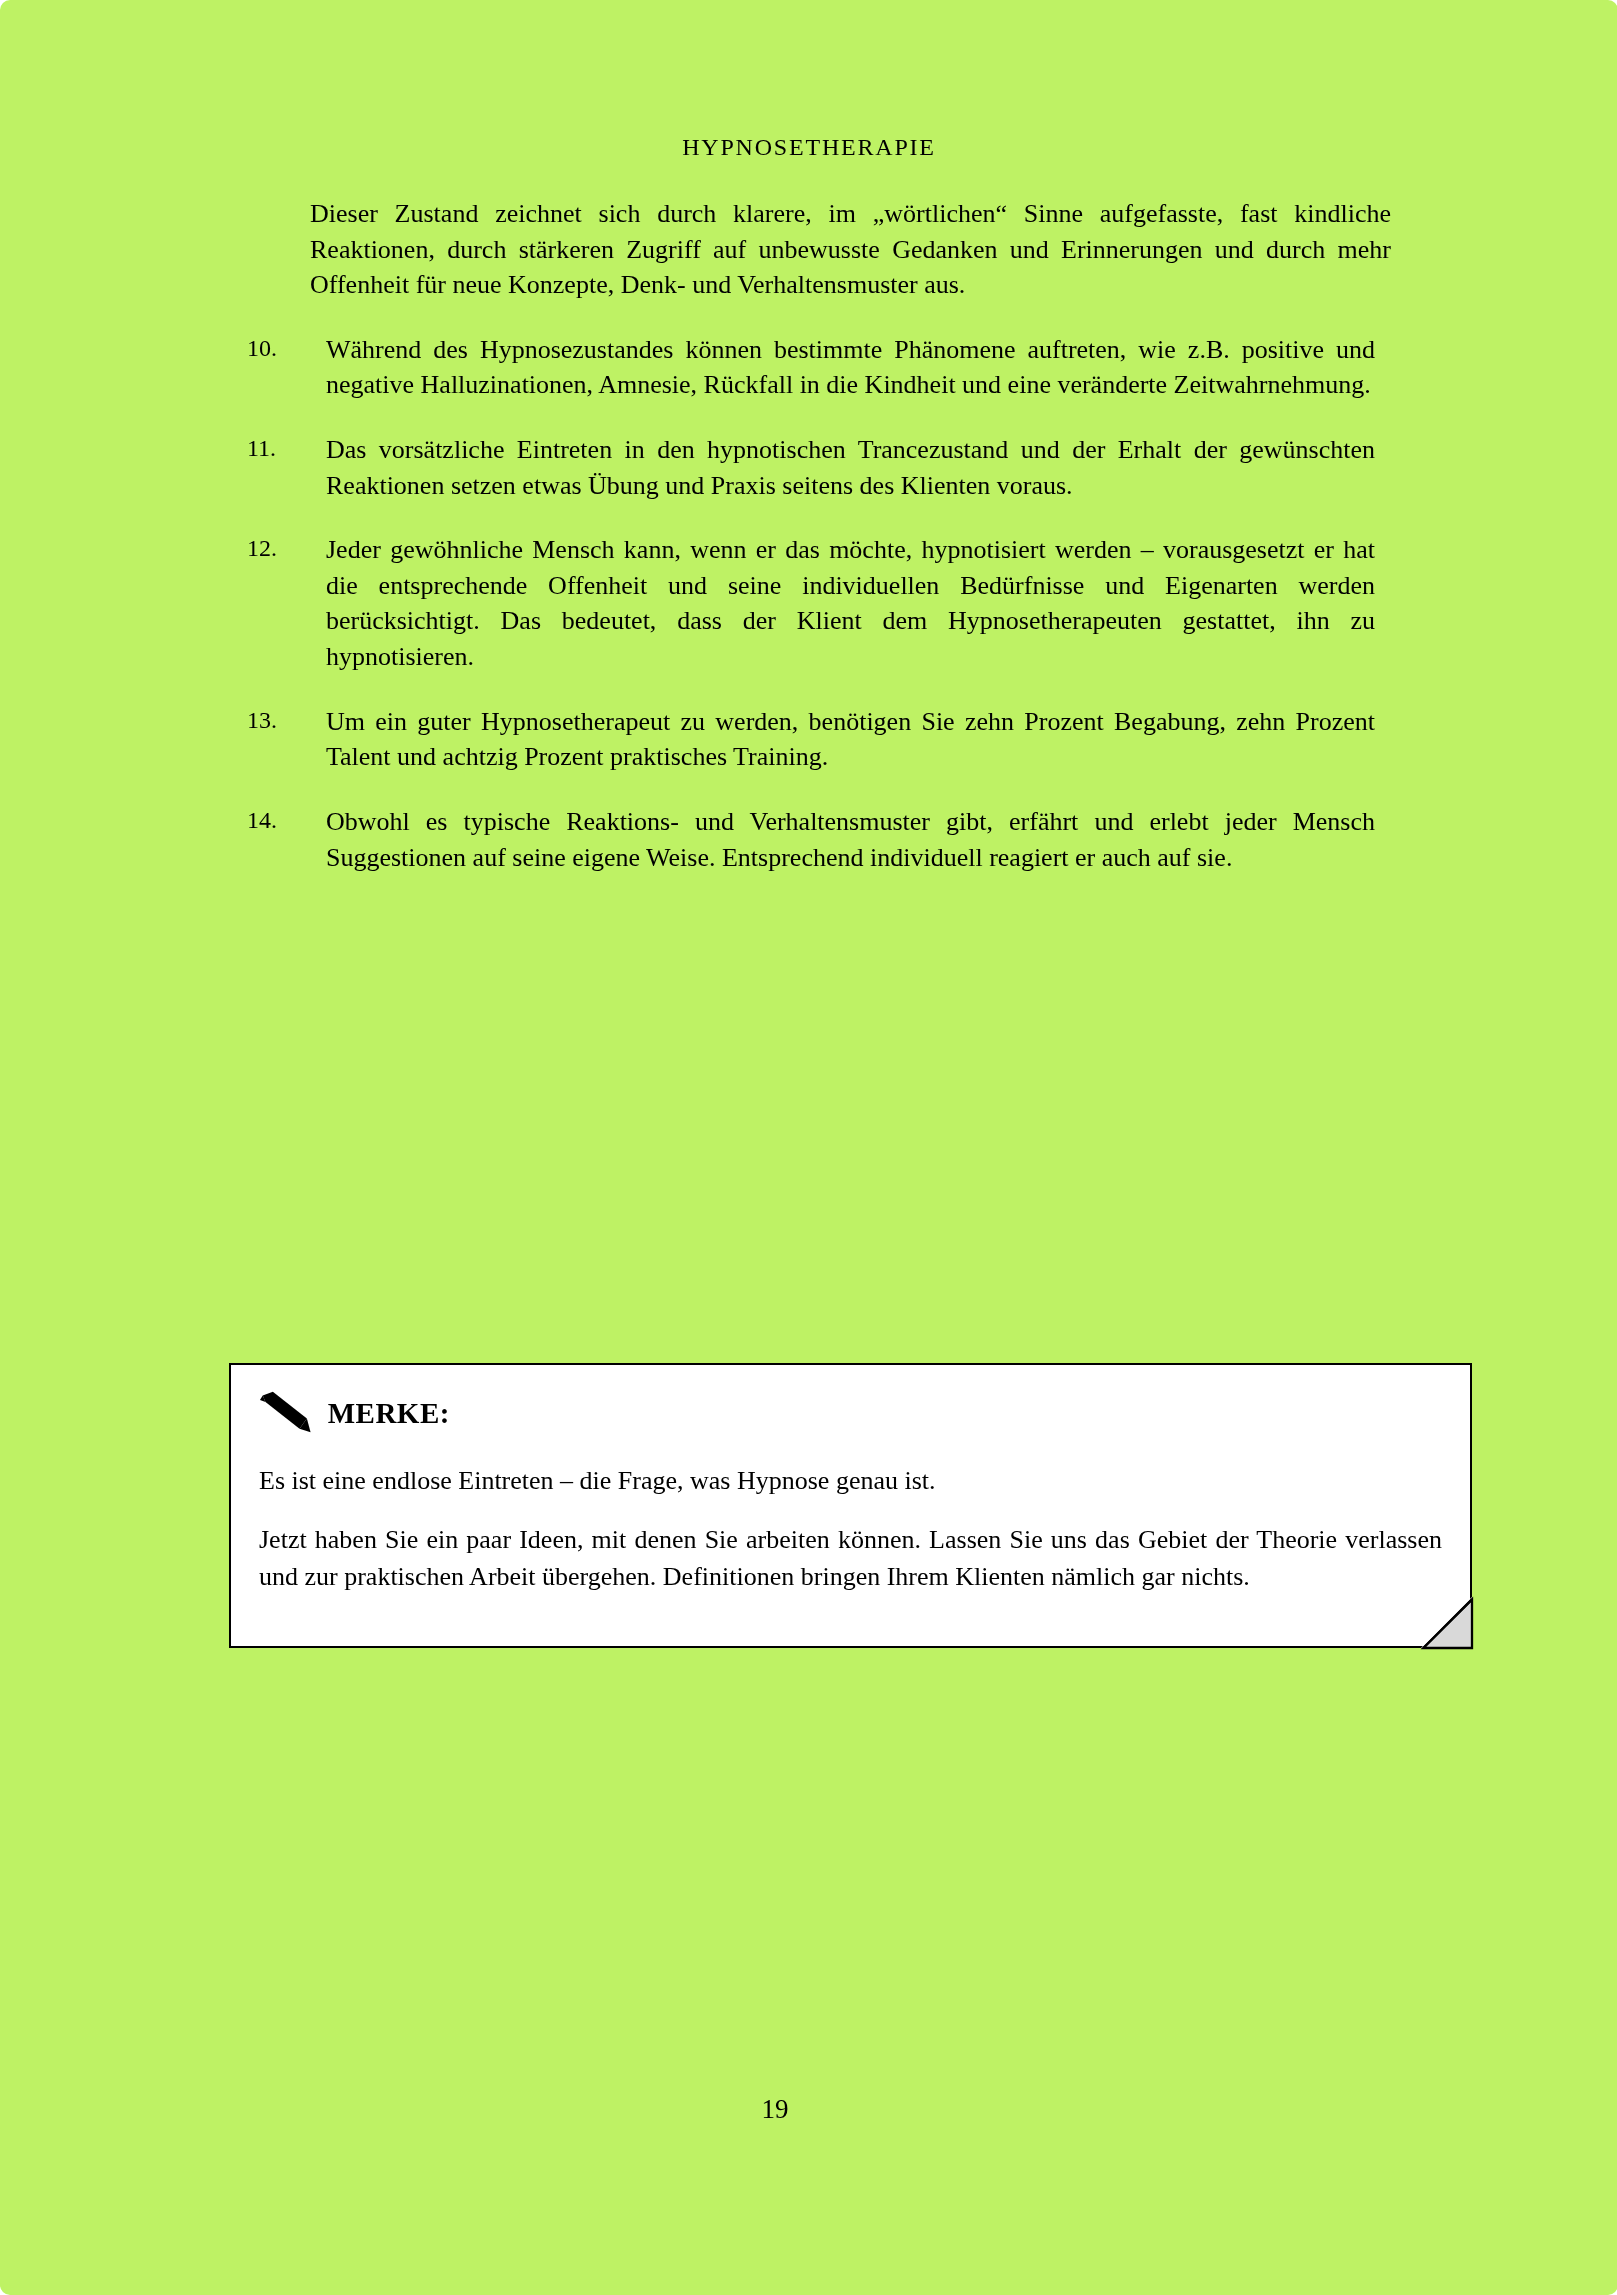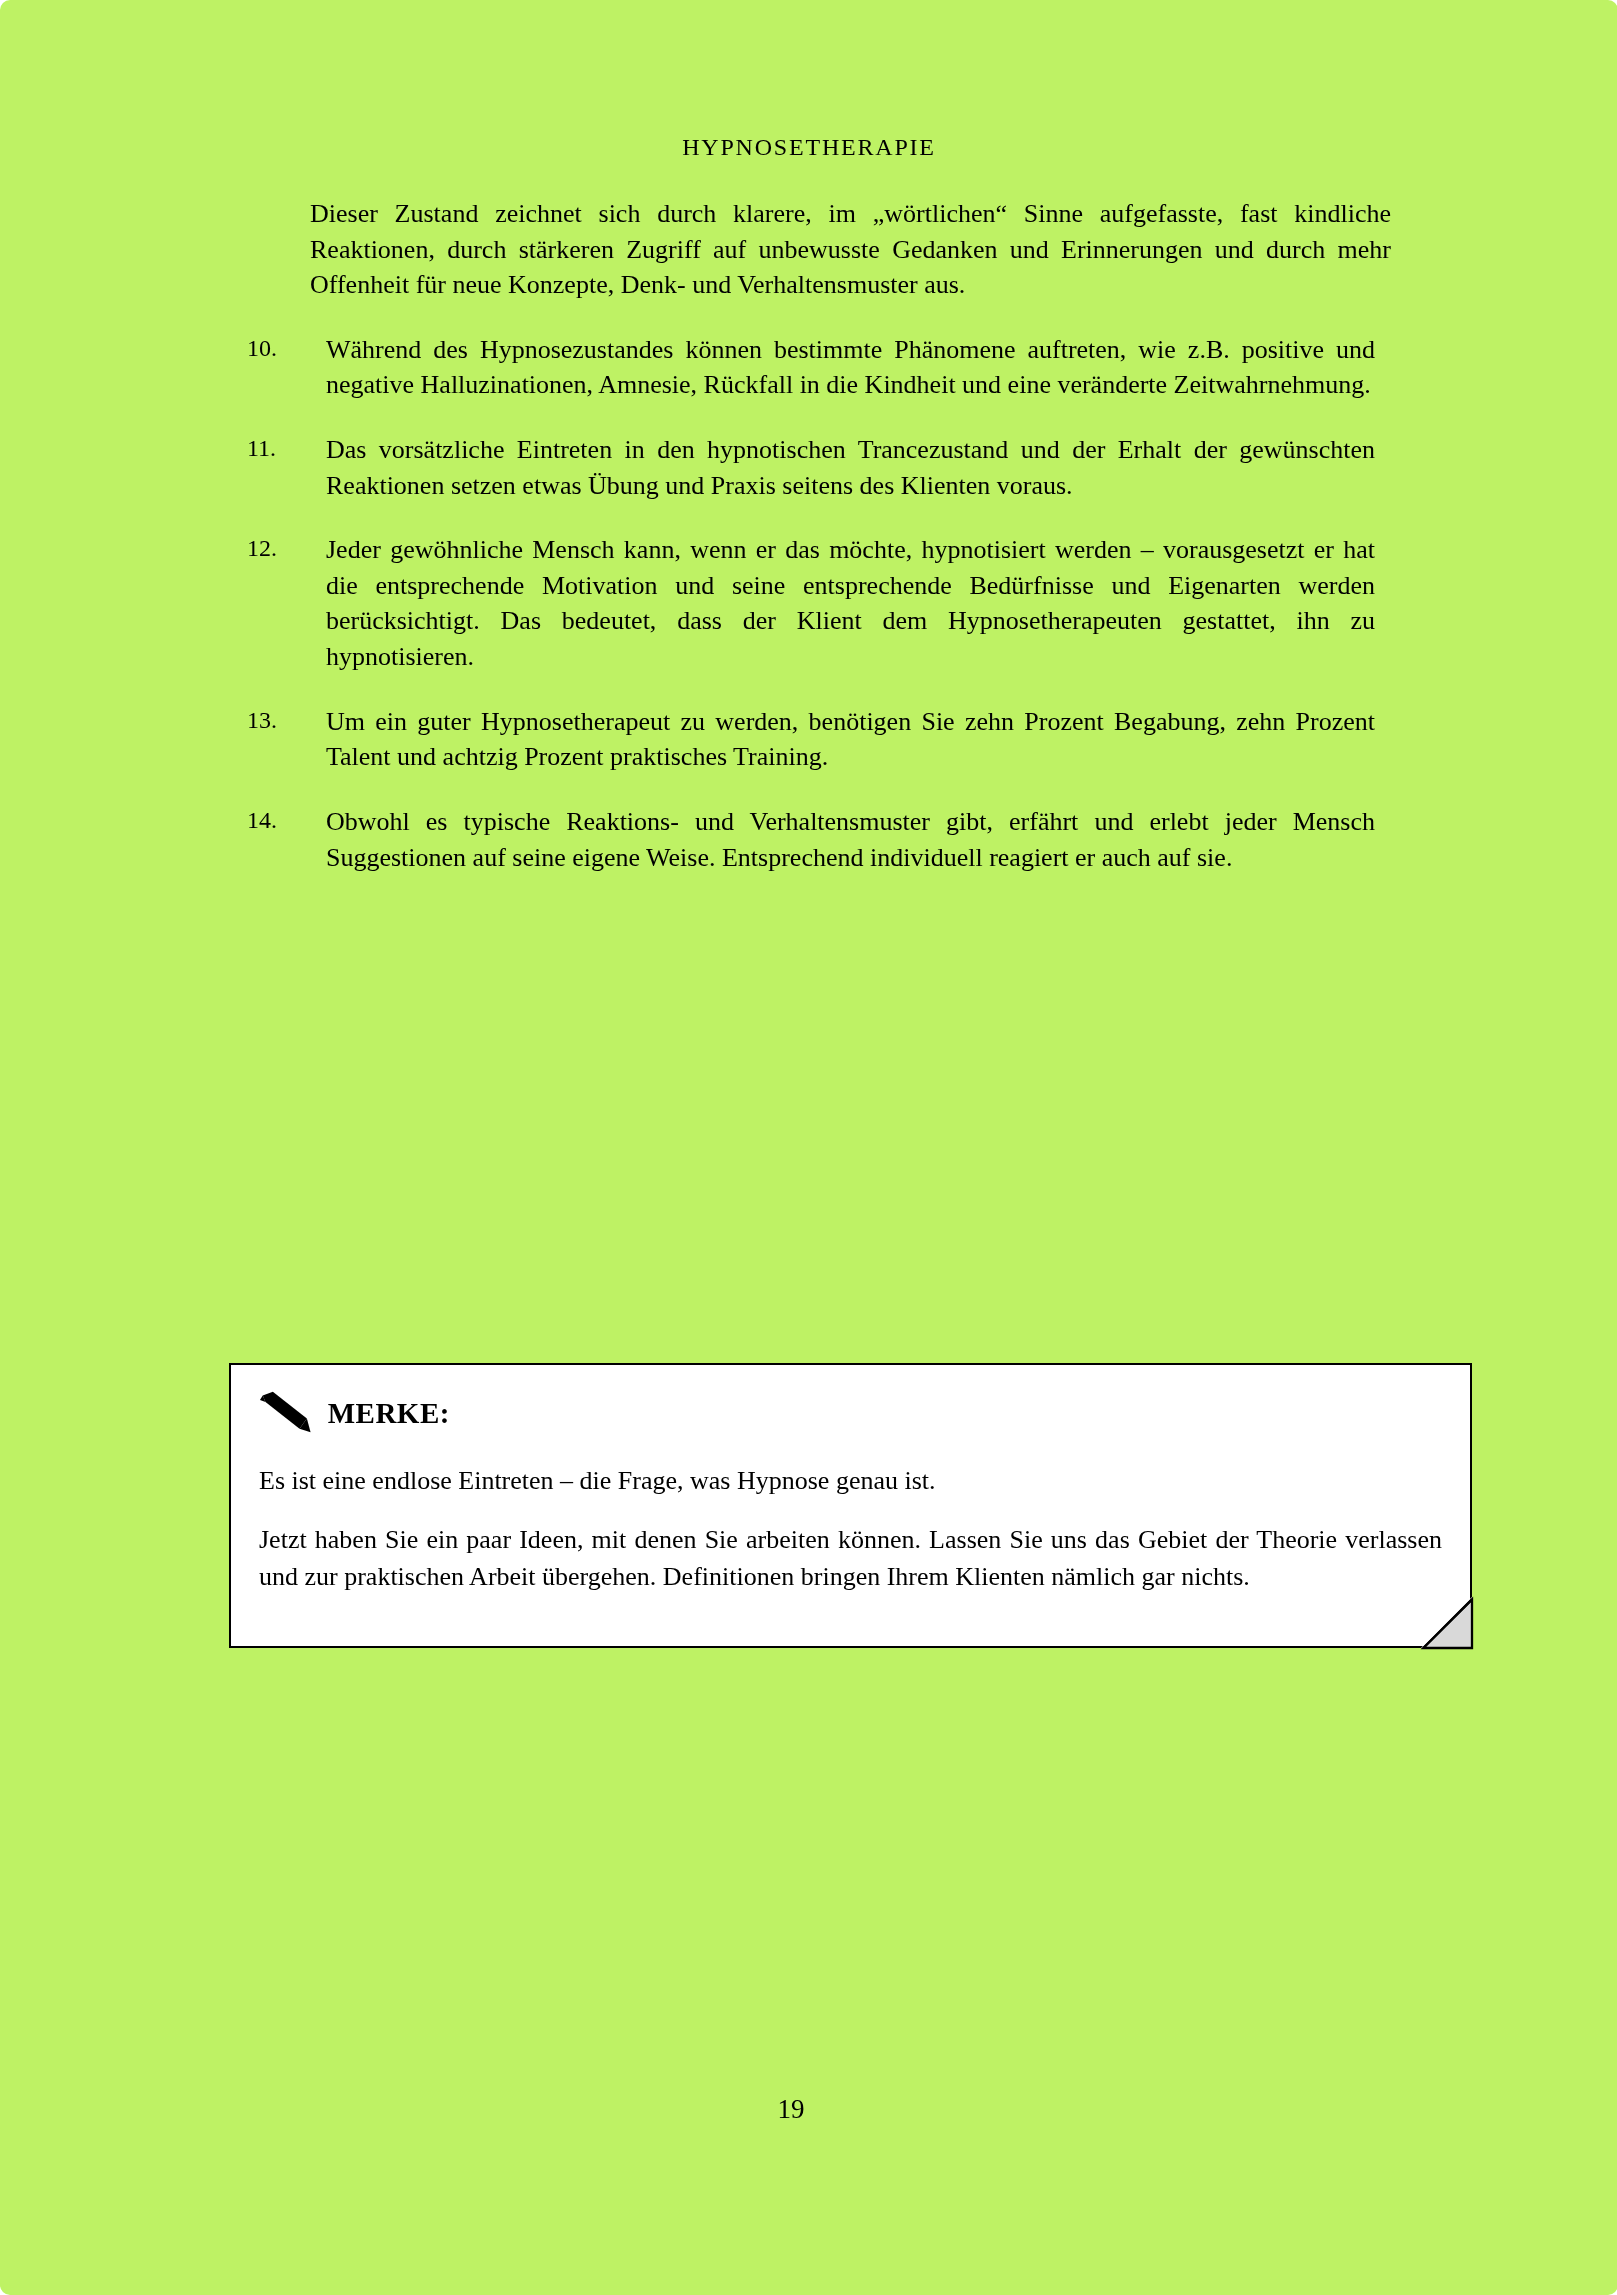--- a/index.html
+++ b/index.html
@@ -135,21 +135,21 @@
     bottom: -2.3px;
     width: 51px;
     height: 51px;
     overflow: visible;
   }
 
   
   .folio {
     position: absolute;
     top: 2094px;
-    left: 16px;
+    left: 0;
     width: 1550px;
     text-align: center;
     font-size: 27px;
     font-family: "Liberation Serif", serif;
   }
 </style>
 </head>
 <body>
 
 <div class="page">
@@ -167,21 +167,21 @@
         <span class="body">Während des Hypnosezustandes können bestimmte Phänomene auftreten, wie z.B. positive und negative Halluzinationen, Amnesie, Rückfall in die Kindheit und eine veränderte Zeitwahrnehmung.</span>
       </li>
 
       <li class="list-item">
         <span class="num">11.</span>
         <span class="body">Das vorsätzliche Eintreten in den hypnotischen Trancezustand und der Erhalt der gewünschten Reaktionen setzen etwas Übung und Praxis seitens des Klienten voraus.</span>
       </li>
 
       <li class="list-item">
         <span class="num">12.</span>
-        <span class="body">Jeder gewöhnliche Mensch kann, wenn er das möchte, hypnotisiert werden – vorausgesetzt er hat die entsprechende Motivation und seine entsprechende Bedürfnisse und Eigenarten werden berücksichtigt. Das bedeutet, dass der Klient dem Hypnosetherapeuten gestattet, ihn zu hypnotisieren.</span>
+        <span class="body">Jeder gewöhnliche Mensch kann, wenn er das möchte, hypnotisiert werden – vorausgesetzt er hat die entsprechende Offenheit und seine individuellen Bedürfnisse und Eigenarten werden berücksichtigt. Das bedeutet, dass der Klient dem Hypnosetherapeuten gestattet, ihn zu hypnotisieren.</span>
       </li>
 
       <li class="list-item">
         <span class="num">13.</span>
         <span class="body">Um ein guter Hypnosetherapeut zu werden, benötigen Sie zehn Prozent Begabung, zehn Prozent Talent und achtzig Prozent praktisches Training.</span>
       </li>
 
       <li class="list-item">
         <span class="num">14.</span>
         <span class="body">Obwohl es typische Reaktions- und Verhaltensmuster gibt, erfährt und erlebt jeder Mensch Suggestionen auf seine eigene Weise. Entsprechend individuell reagiert er auch auf sie.</span>

